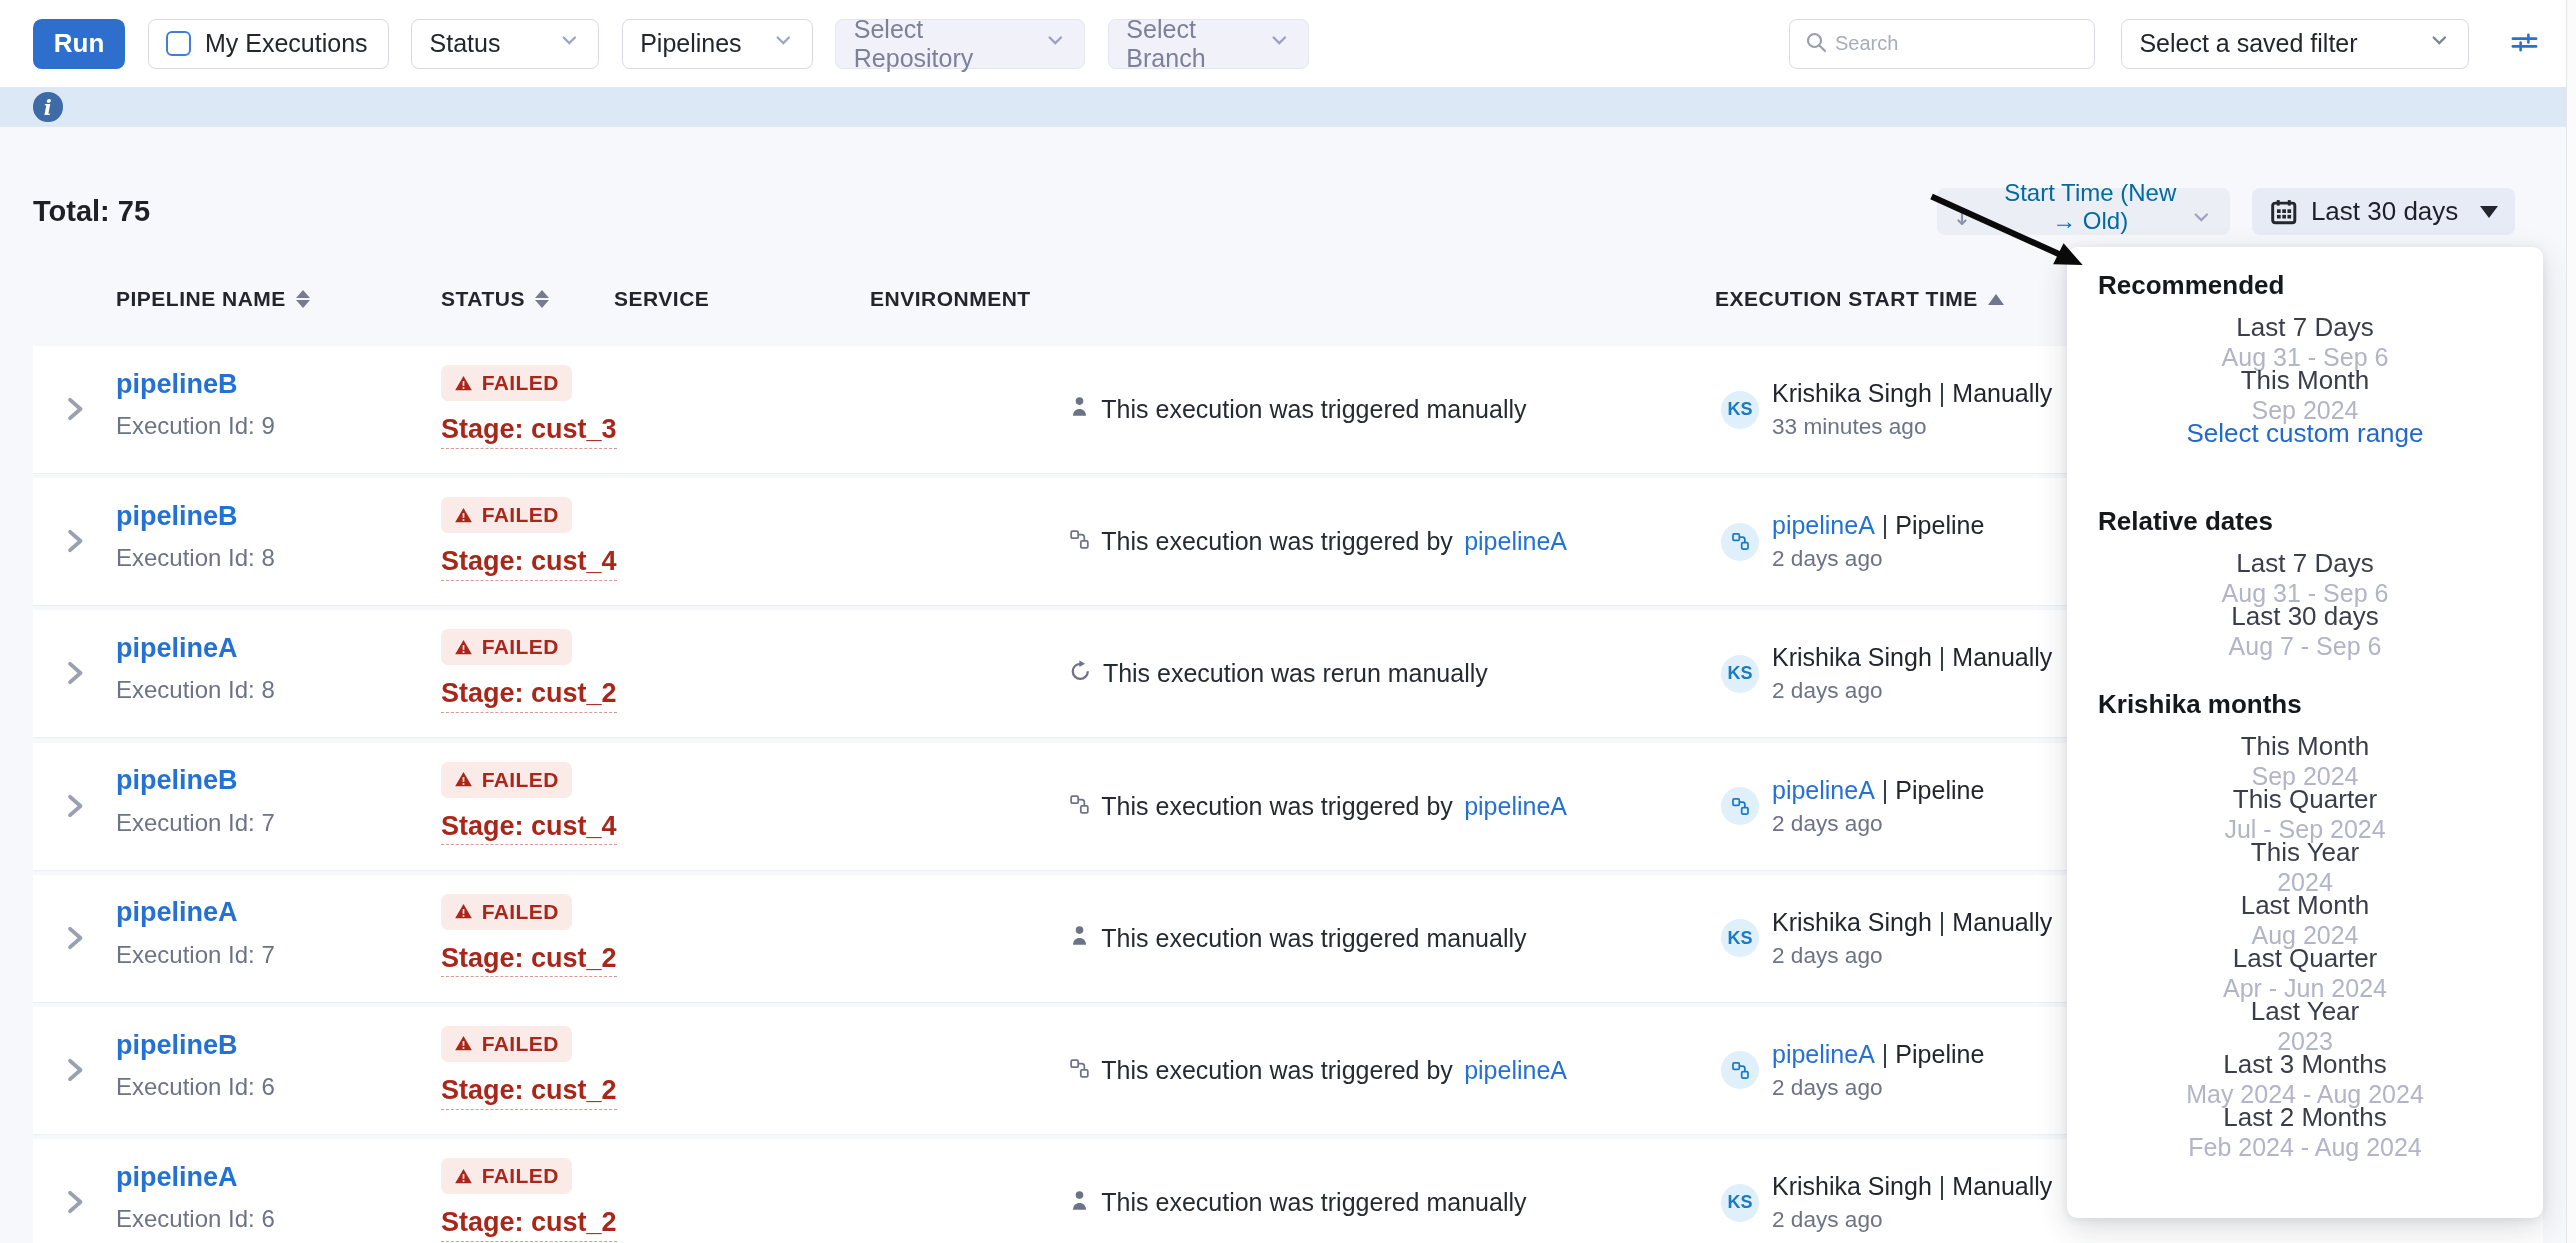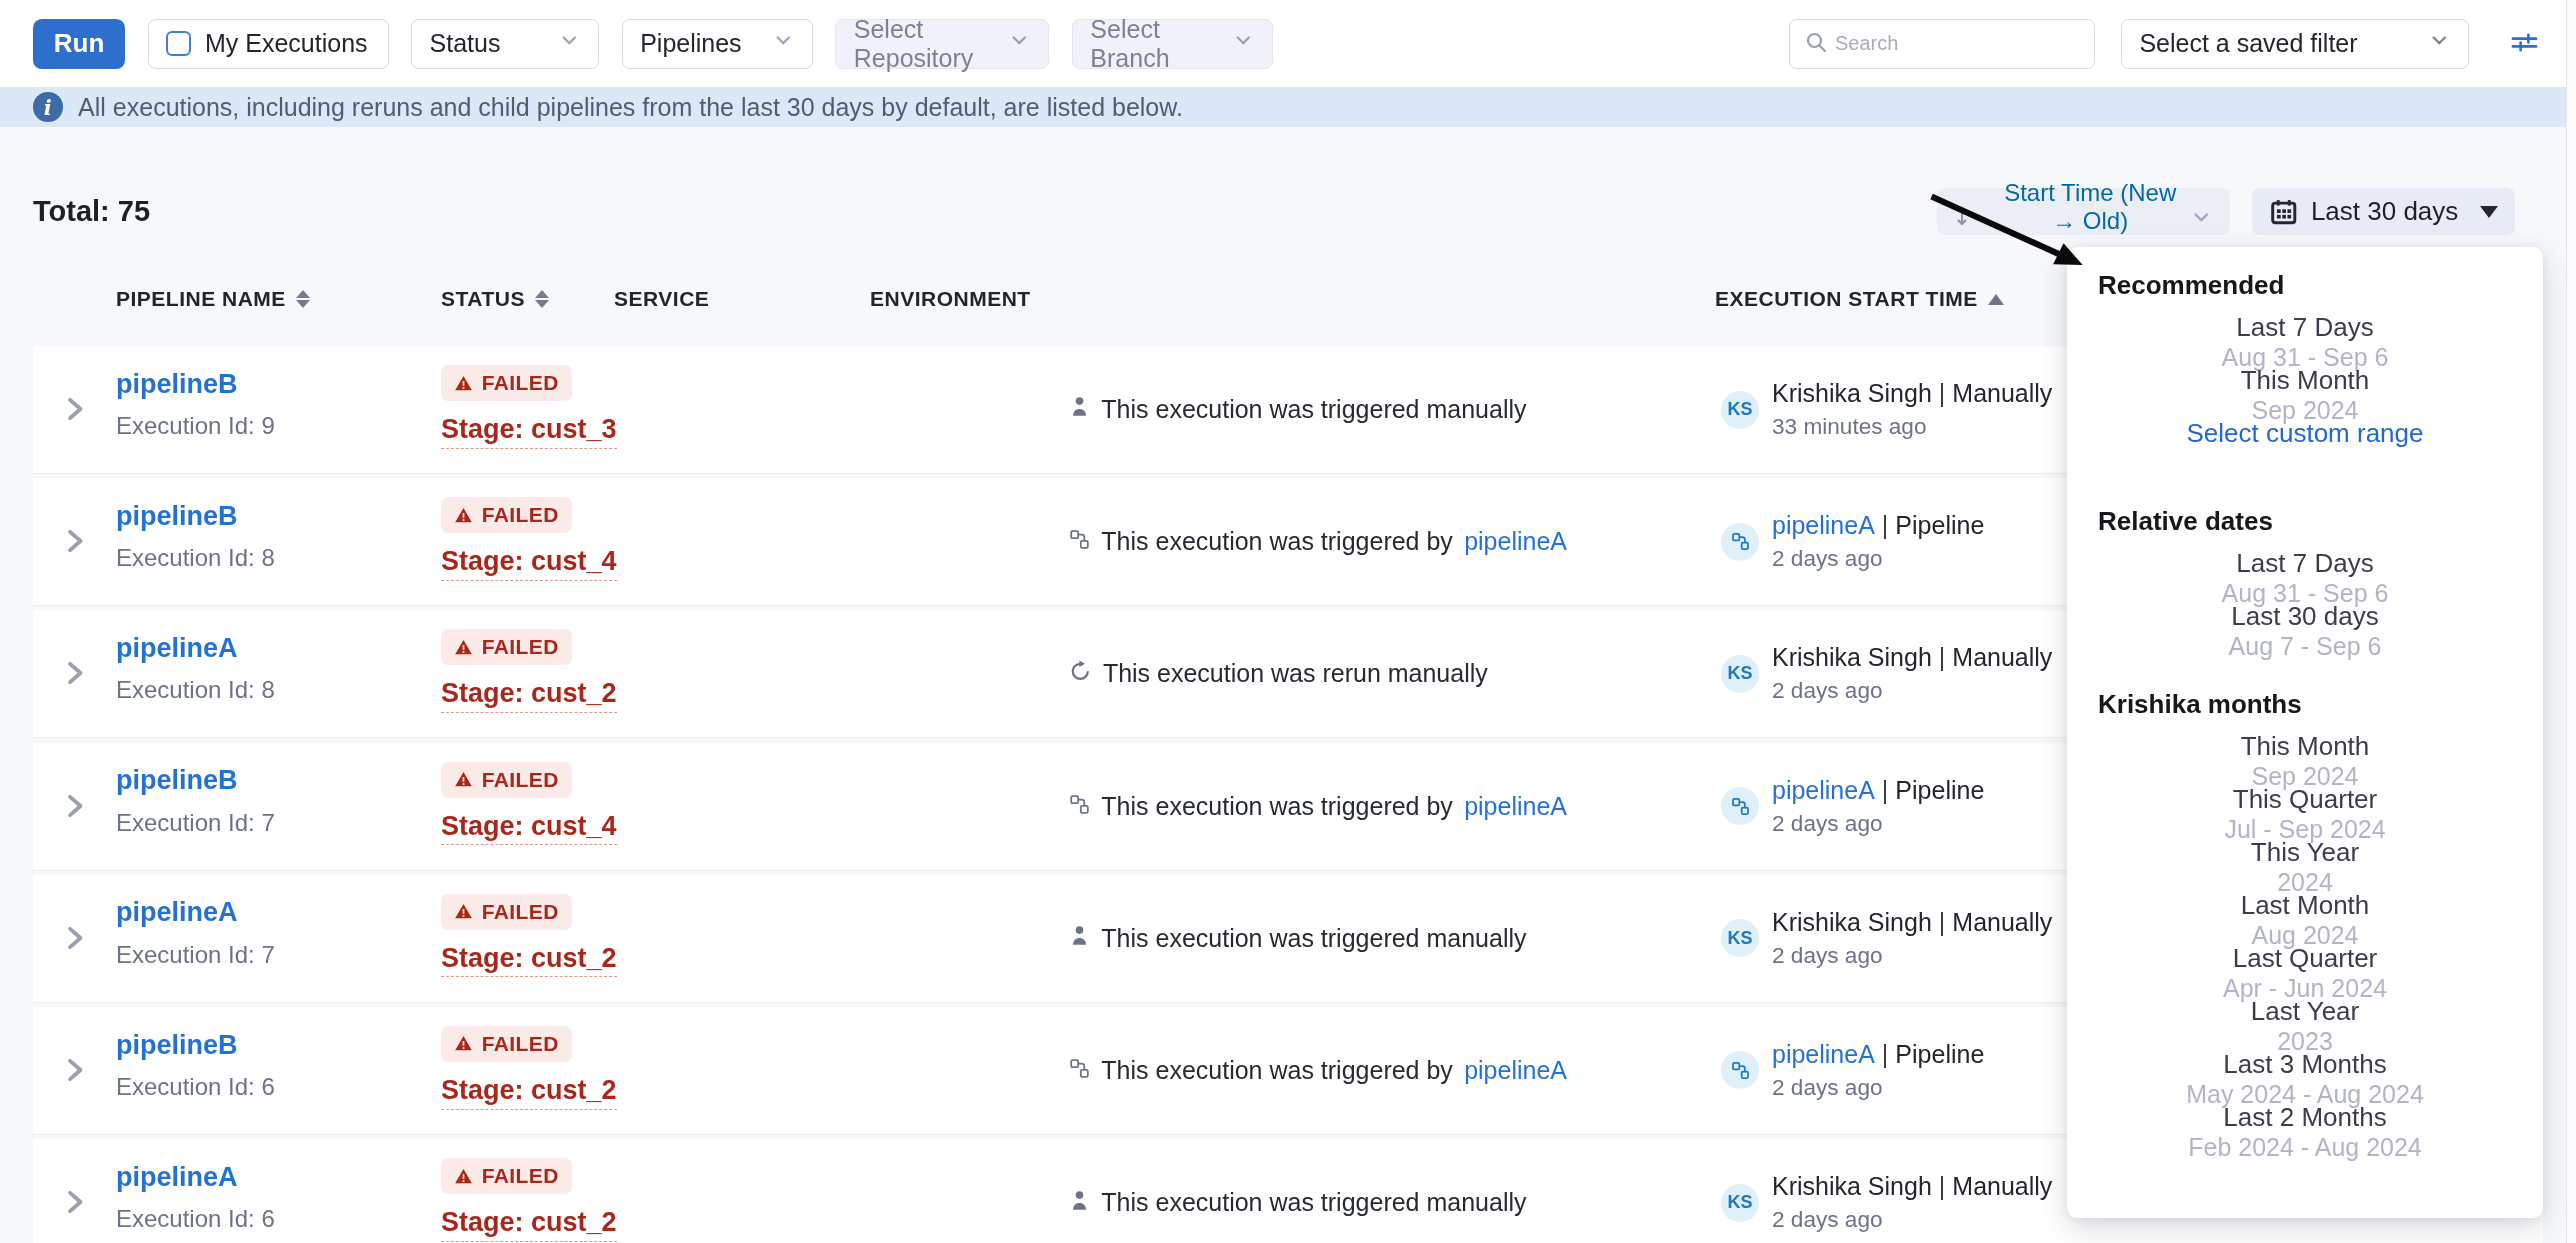--- a/index.html
+++ b/index.html
@@ -14,21 +14,21 @@
     border-radius:8.7px; font-size:26px; font-weight:700; cursor:pointer;
     font-family:inherit; }
   .tb-box { height:50px; border:1.7px solid #d8dae3; border-radius:7.8px; background:#fff;
     display:flex; align-items:center; padding:0 17.4px; margin-left:22.6px;
     font-size:25px; color:#23262d; cursor:pointer; }
   .tb-box .chev { margin-left:auto; }
   .tb-muted { background:#f0f1f9; border-color:#e4e5f0; color:#7d8198; }
   .checkbox { width:25px; height:25px; border:2.2px solid #3f7fd8; border-radius:6px;
     background:#fff; margin-right:14px; flex:0 0 auto; }
   .w-myexec { width:241px; } .w-status { width:188px; } .w-pipelines { width:191px; }
-  .w-repo { width:214px; } .w-branch { width:201px; }
+  .w-repo { width:250px; } .w-branch { width:201px; }
   .search-box { margin-left:auto; width:306px; height:50px; border:1.7px solid #d8dae3;
     border-radius:7.8px; background:#fff; display:flex; align-items:center; padding:0 14px; }
   .search-box input { border:none; outline:none; width:100%; font-size:20px;
     color:#b91c1c; font-family:inherit; margin-left:7px; background:transparent; }
   .search-box input::placeholder { color:#a9adb8; }
   .w-saved { width:348px; margin-left:26px; }
   .filter-ico-btn { margin-left:36px; width:38px; height:38px; border:none;
     background:transparent; cursor:pointer; display:flex; align-items:center;
     justify-content:center; }
 
@@ -178,21 +178,20 @@
             <line x1="3" y1="15" x2="21" y2="15"></line>
             <line x1="15" y1="6" x2="15" y2="12"></line>
             <line x1="9" y1="12" x2="9" y2="18"></line>
           </svg>
       </span>
     </button>
   </div>
 
   <div class="banner">
     <span class="info-ico">i</span>
-    <span class="banner-text">All executions, including reruns and child pipelines from the last 30 days by default, are listed below.</span>
   </div>
 
   <div class="total">Total: 75</div>
 
   <button class="sort-btn">
     <span style="margin-right:12px">
       <svg width="24" height="24" viewBox="0 0 24 24" fill="none" stroke="#8f94ad" stroke-width="2.2" stroke-linecap="round" stroke-linejoin="round">
           <line x1="8" y1="5" x2="8" y2="19"></line>
           <polyline points="4.5,15.5 8,19 11.5,15.5"></polyline>
         </svg>

